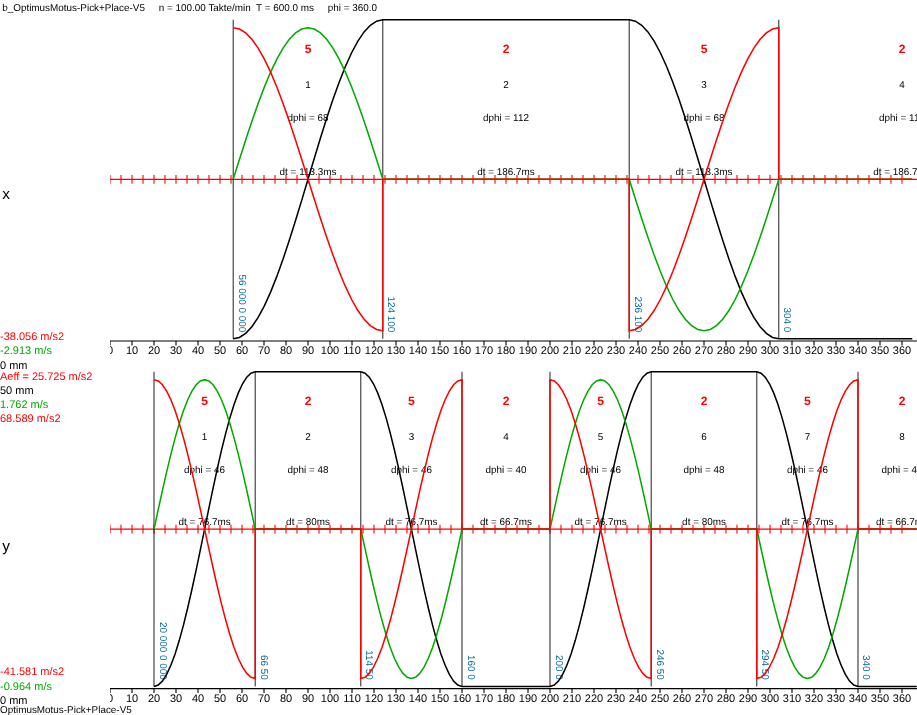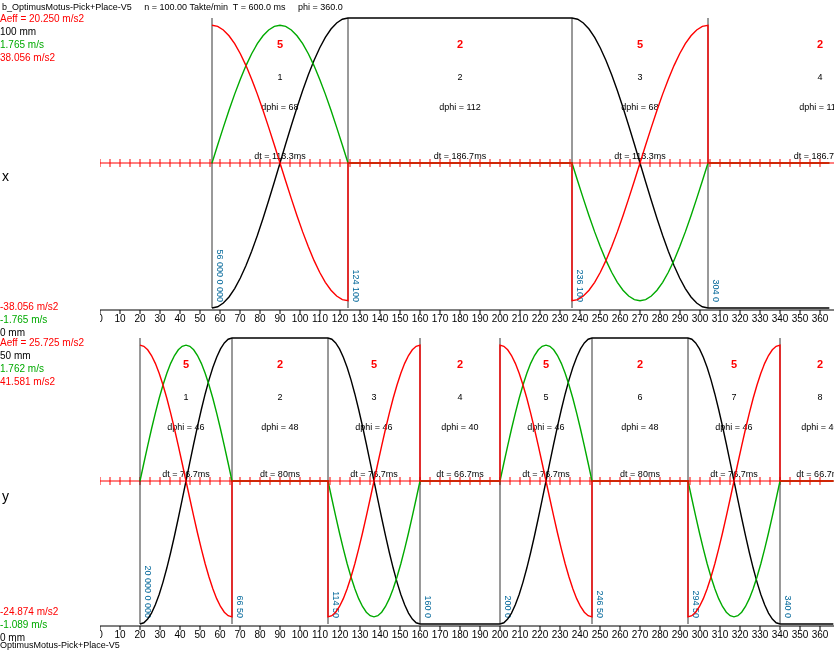--- a/index.html
+++ b/index.html
@@ -25,41 +25,35 @@
 <div class="header">
   <span>b_OptimusMotus-Pick+Place-V5</span>&nbsp;&nbsp;&nbsp;&nbsp;
   <span>n = 100.00 Takte/min</span>&nbsp;
   <span>T = 600.0 ms</span>&nbsp;&nbsp;&nbsp;&nbsp;
   <span>phi = 360.0</span>
 </div>
 
 <div class="axis-label" style="top:168px;left:2px">x</div>
 <div class="axis-label" style="top:488px;left:2px">y</div>
 
-<div class="side" style="top:12px">
-  <div class="row red">Aeff = 20.250 m/s2</div>
-  <div class="row black">100 mm</div>
-  <div class="row green">1.765 m/s</div>
-  <div class="row red">38.056 m/s2</div>
-</div>
 <div class="side" style="top:300px">
   <div class="row red">-38.056 m/s2</div>
-  <div class="row green">-1.765 m/s</div>
+  <div class="row green">-2.913 m/s</div>
   <div class="row black">0 mm</div>
 </div>
 
 <div class="side" style="top:336px">
   <div class="row red">Aeff = 25.725 m/s2</div>
   <div class="row black">50 mm</div>
   <div class="row green">1.762 m/s</div>
-  <div class="row red">41.581 m/s2</div>
+  <div class="row red">68.589 m/s2</div>
 </div>
 <div class="side" style="top:605px">
-  <div class="row red">-24.874 m/s2</div>
-  <div class="row green">-1.089 m/s</div>
+  <div class="row red">-41.581 m/s2</div>
+  <div class="row green">-0.964 m/s</div>
   <div class="row black">0 mm</div>
 </div>
 
 <div class="footer">OptimusMotus-Pick+Place-V5</div>
 
 <div class="chart" style="top:12px">
   <svg id="svg-x" width="734" height="320">
         <text x="-4" y="299" text-anchor="end" class="yaxis">0</text>
         <text x="-4" y="284.5" text-anchor="end" class="yaxis">5</text>
         <text x="-4" y="270" text-anchor="end" class="yaxis">10</text>

